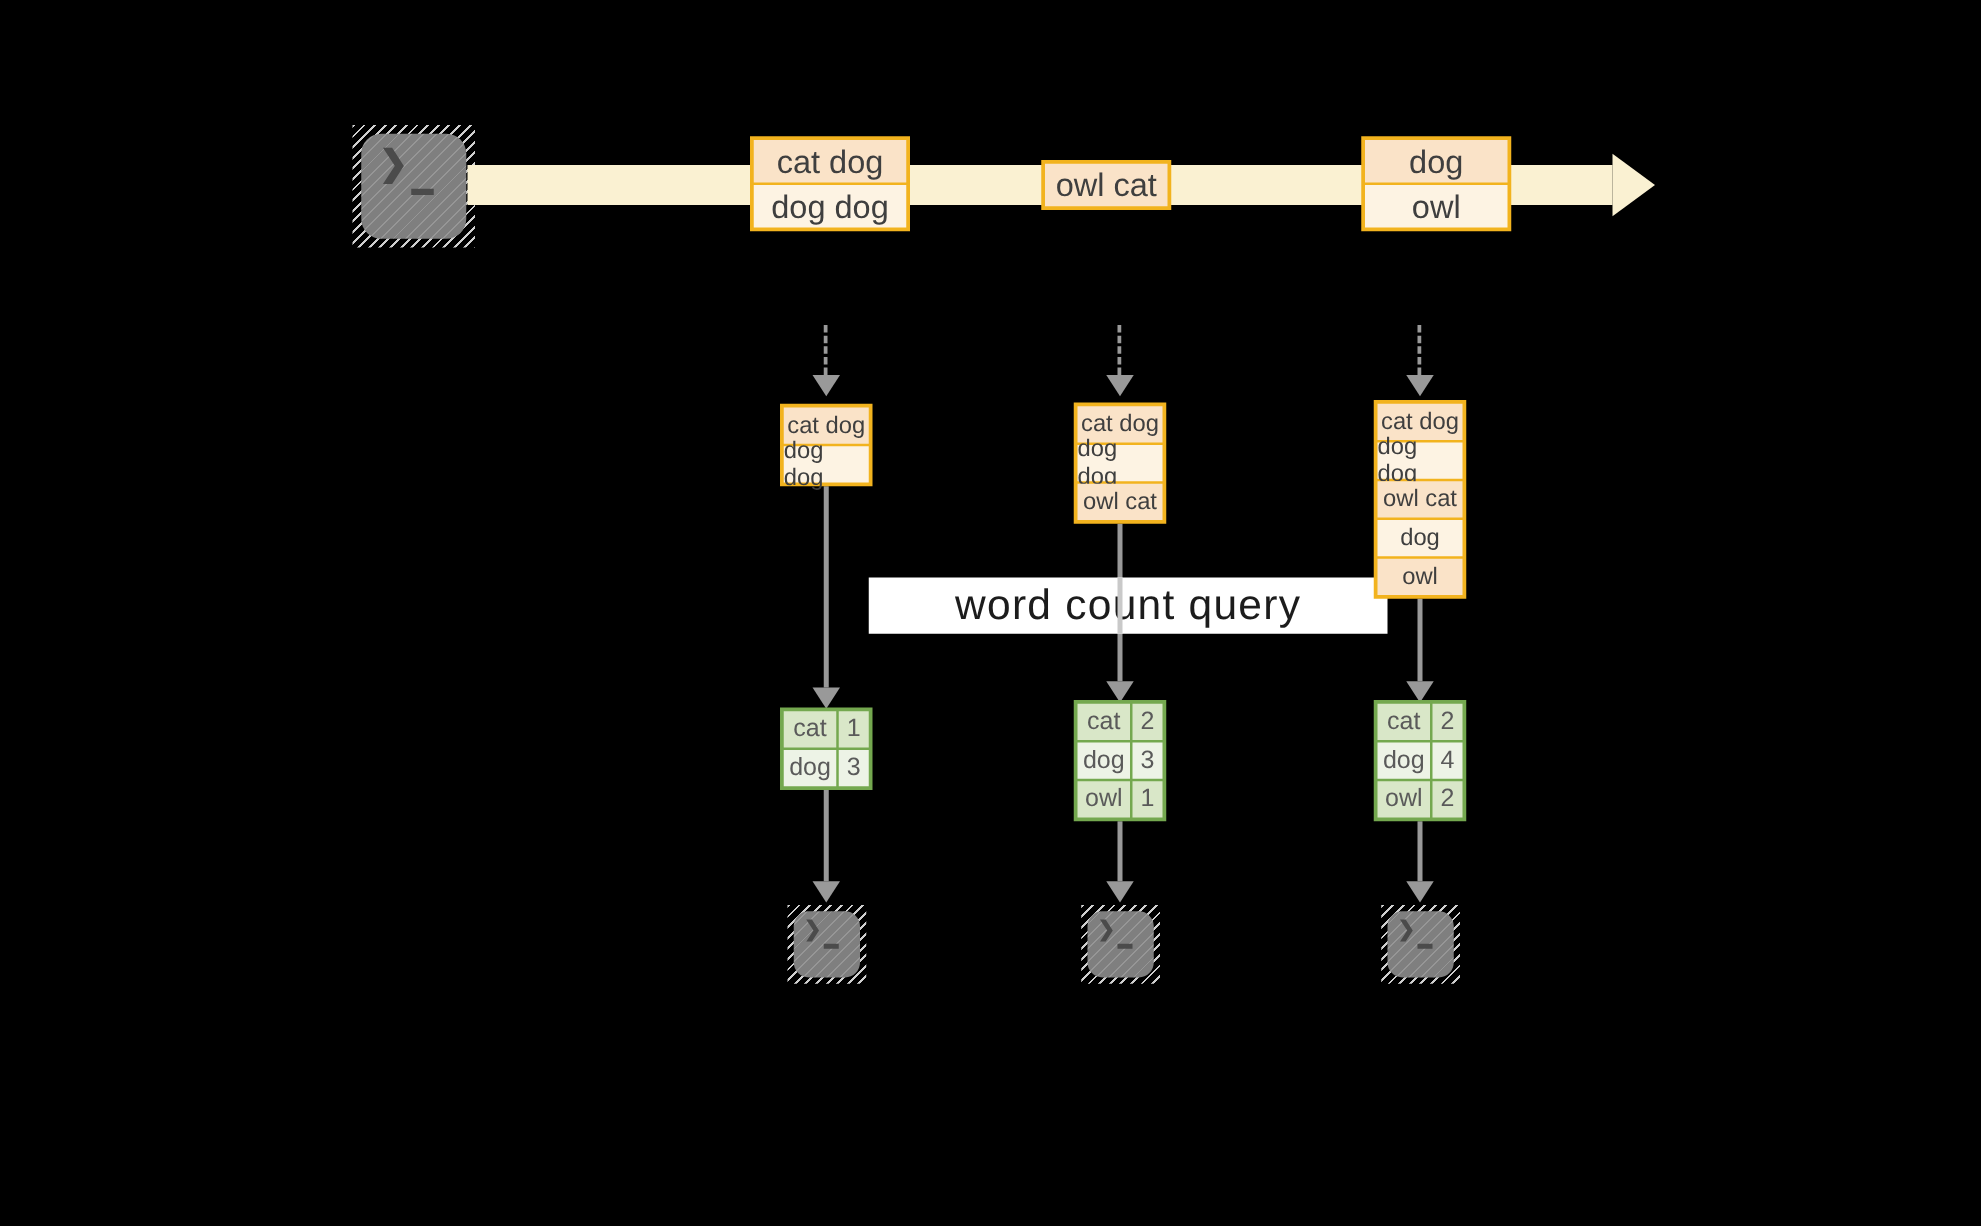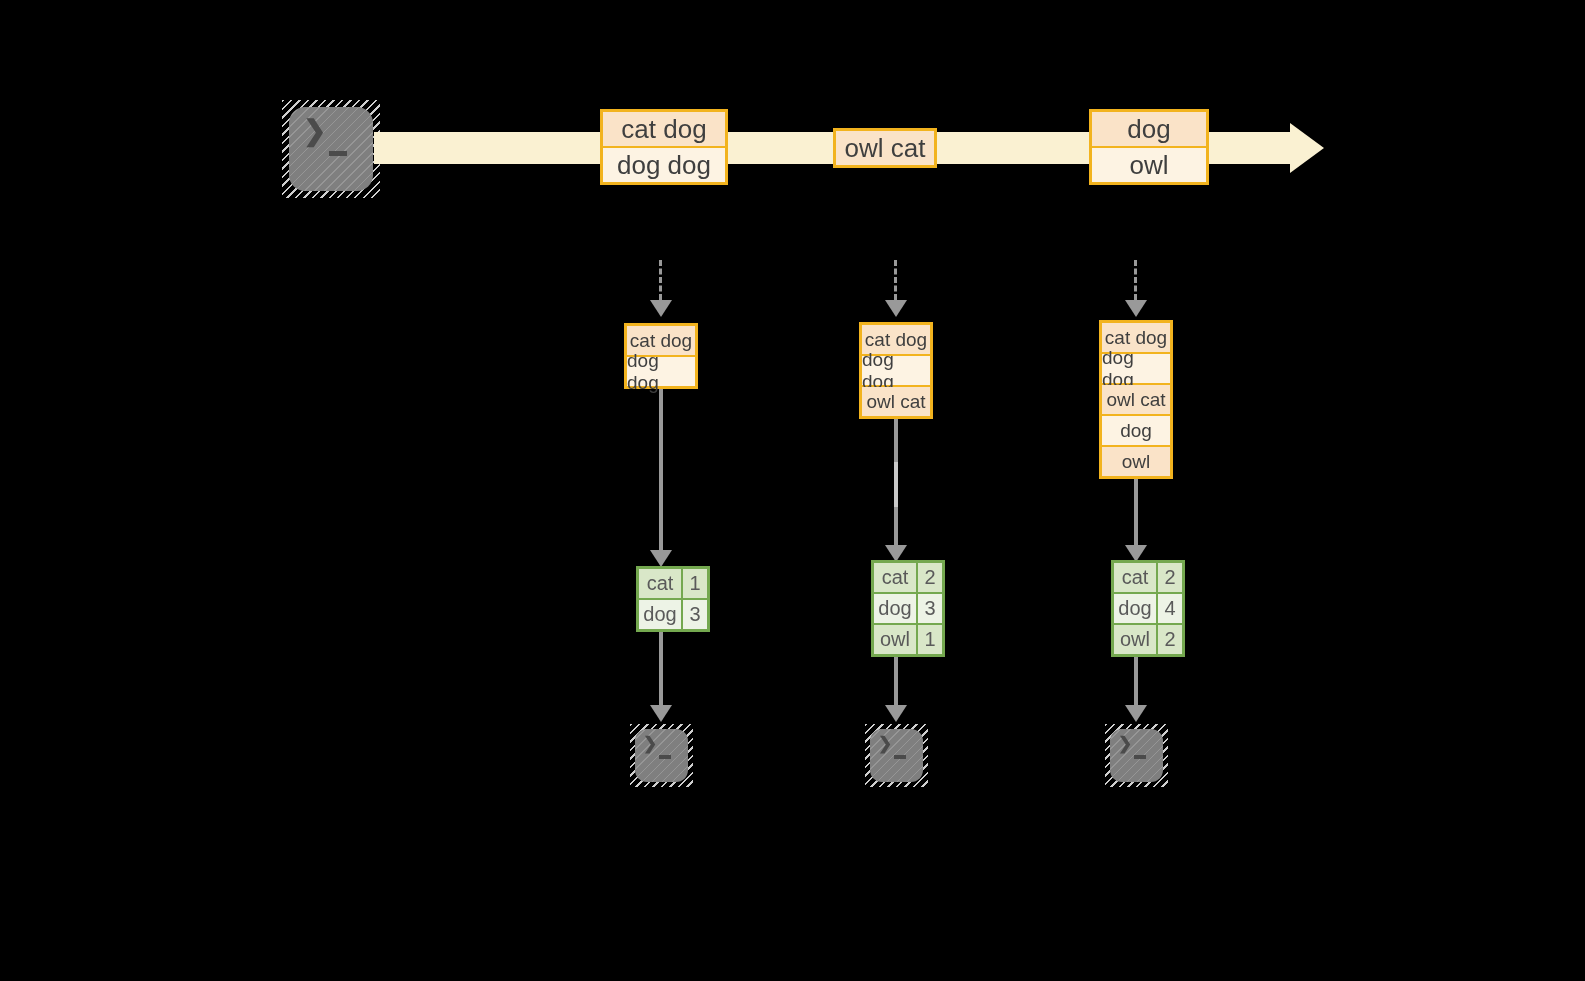--- a/index.html
+++ b/index.html
@@ -33,21 +33,21 @@
   .line{background:var(--gray_line);width:4px;}
   .head{width:0;height:0;border-left:11px solid transparent;border-right:11px solid transparent;
         border-top:17px solid var(--gray_line);}
 
   
   .wcband{background:#fff;z-index:5;display:flex;align-items:center;justify-content:center;}
   .wcband span{font-size:34px;font-weight:300;color:#1c1c1c;letter-spacing:1px;}
 
   
   .gtab{background:var(--green);display:grid;grid-template-columns:42px 24px;gap:2px;padding:3px;
-        box-sizing:border-box;z-index:10;margin-left:12px;}
+        box-sizing:border-box;z-index:10;}
   .gtab .cell{display:flex;align-items:center;justify-content:center;font-size:20px;color:#5a5a5a;height:29px;}
   .gA{background:var(--green_fill);}
   .gB{background:var(--green_fill_light);}
 </style>
 </head>
 <body>
 
 <div id="canvas">
 
   <div class="abs hatch" style="left:282px;top:100px;width:98px;height:98px;">
@@ -97,20 +97,23 @@
     <div class="cell fillA">owl</div>
   </div>
 
   <div class="abs line" style="left:659px;top:389px;height:161px;"></div>
   <div class="abs head" style="left:650px;top:550px;"></div>
   <div class="abs line" style="left:894px;top:419px;height:126px;"></div>
   <div class="abs head" style="left:885px;top:545px;"></div>
   <div class="abs line" style="left:1134px;top:479px;height:66px;"></div>
   <div class="abs head" style="left:1125px;top:545px;"></div>
 
+  <div class="abs wcband" style="left:695px;top:462px;width:415px;height:45px;">
+    <span>word count query</span>
+  </div>
 
   <div class="abs" style="left:894px;top:462px;width:4px;height:45px;background:var(--gray_line_light);z-index:6;"></div>
 
   <div class="abs gtab" style="left:624px;top:566px;">
     <div class="cell gA">cat</div>
     <div class="cell gA">1</div>
     <div class="cell gB">dog</div>
     <div class="cell gB">3</div>
   </div>
   <div class="abs gtab" style="left:859px;top:560px;">

